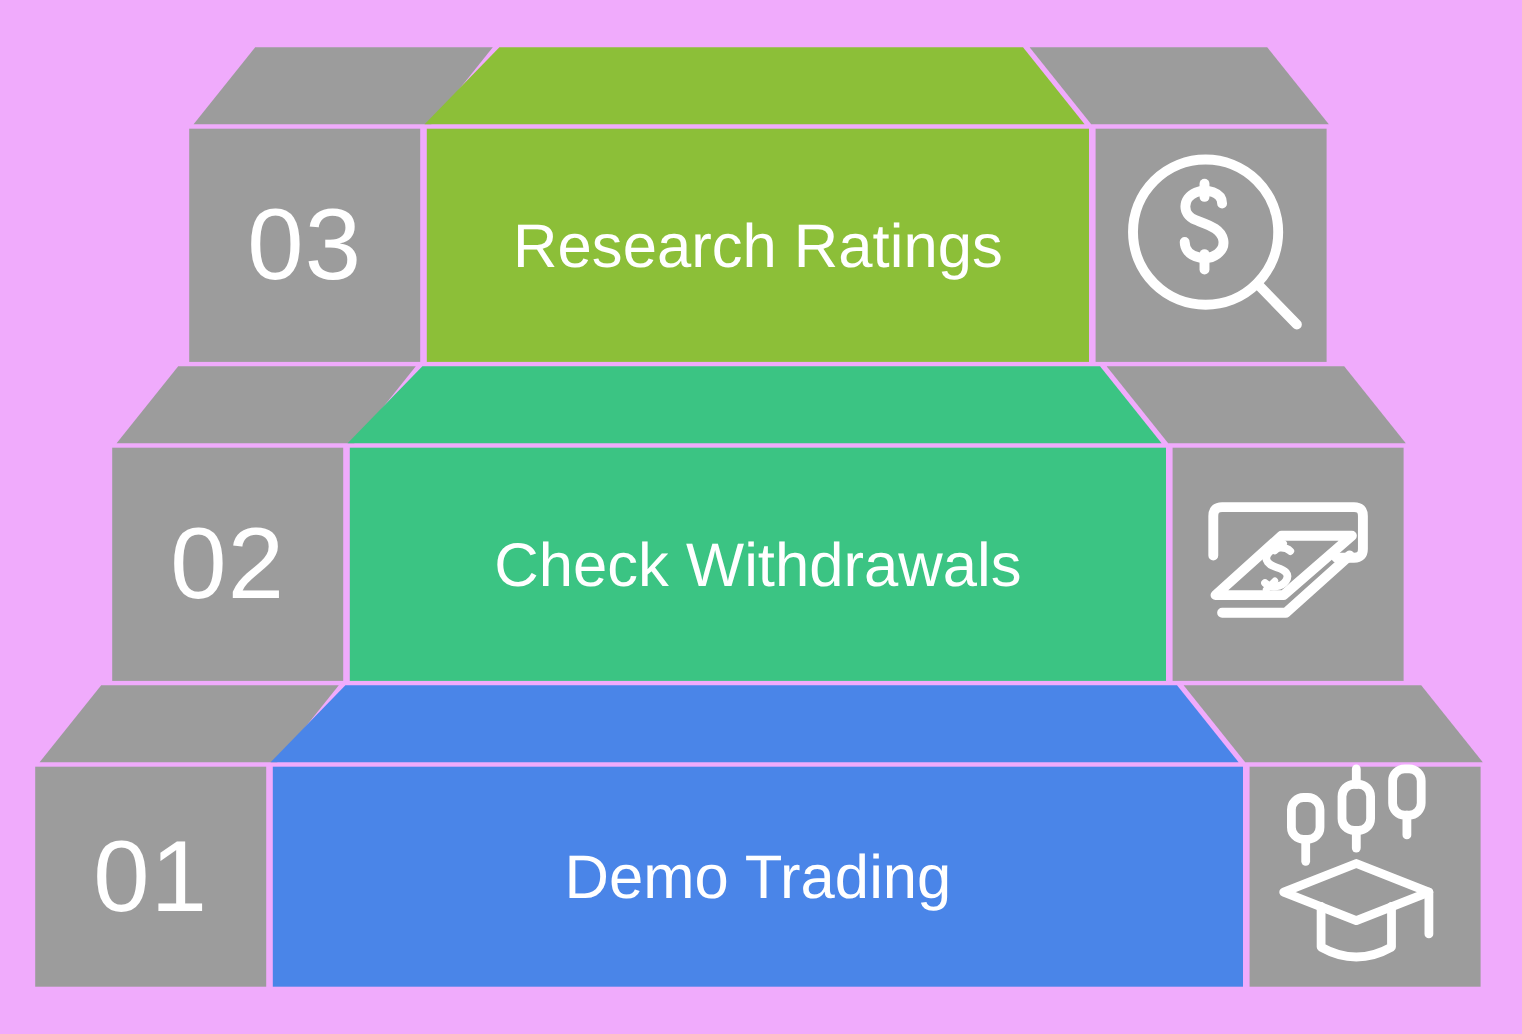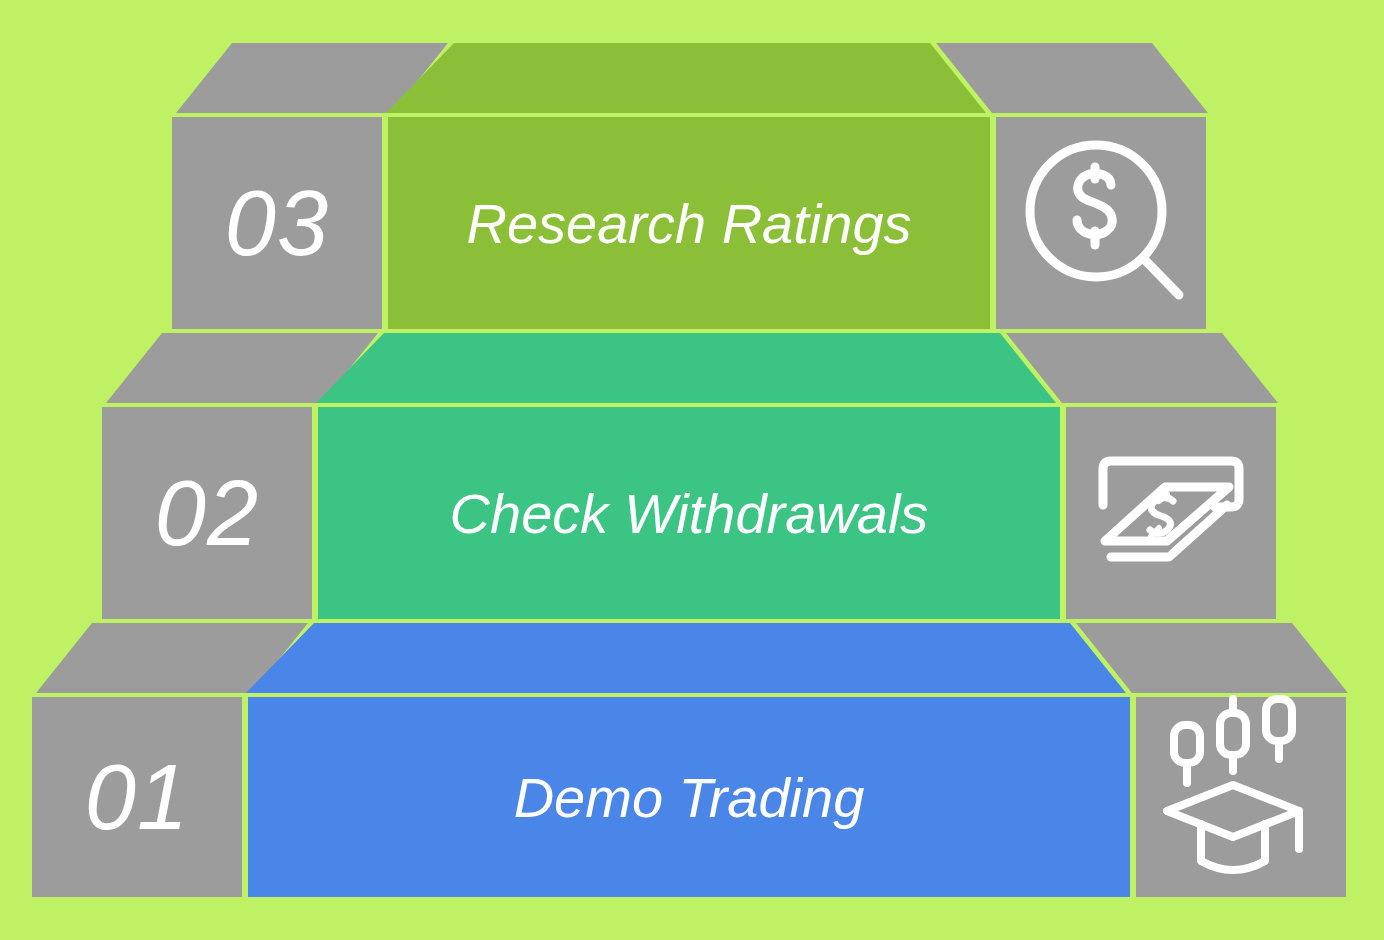--- a/index.html
+++ b/index.html
@@ -11,22 +11,21 @@
   body {
     width: 1384px;
     height: 940px;
     font-family: "Liberation Sans", sans-serif;
     overflow: hidden;
   }
   #stage {
     position: relative;
     width: 1384px;
     height: 940px;
-    background: #bef264;
-    font-style: italic;
+    background: #f0abfc;
   }
   #diagram {
     position: absolute;
     top: 0;
     left: 0;
     width: 1384px;
     height: 940px;
     display: block;
   }
   .step-label {

